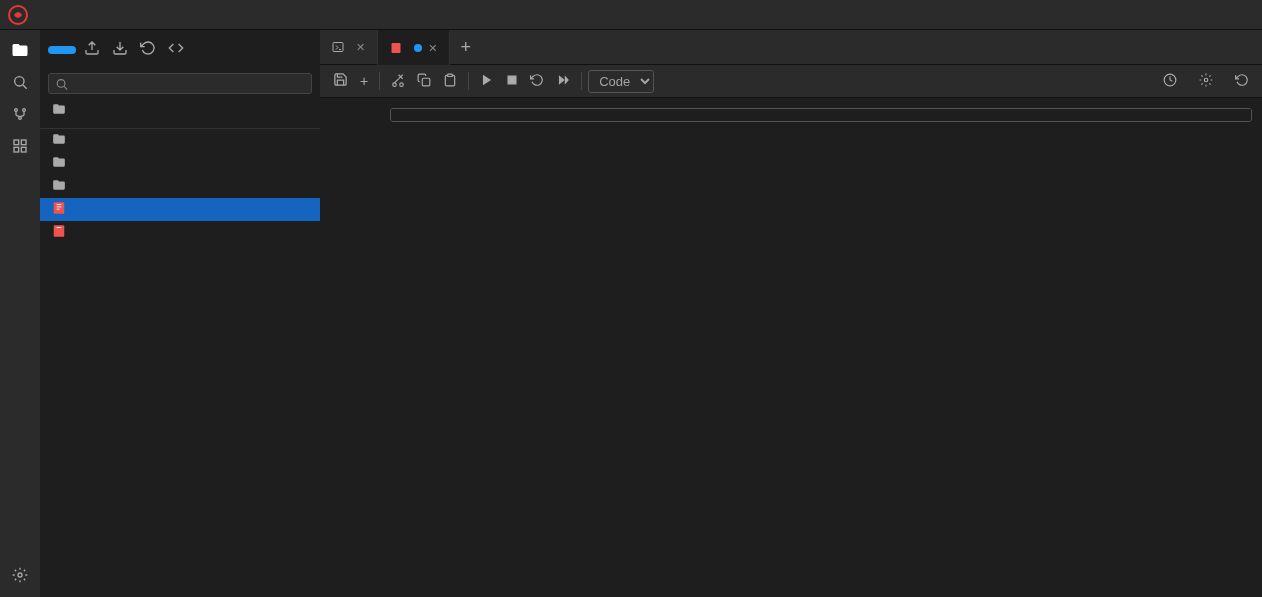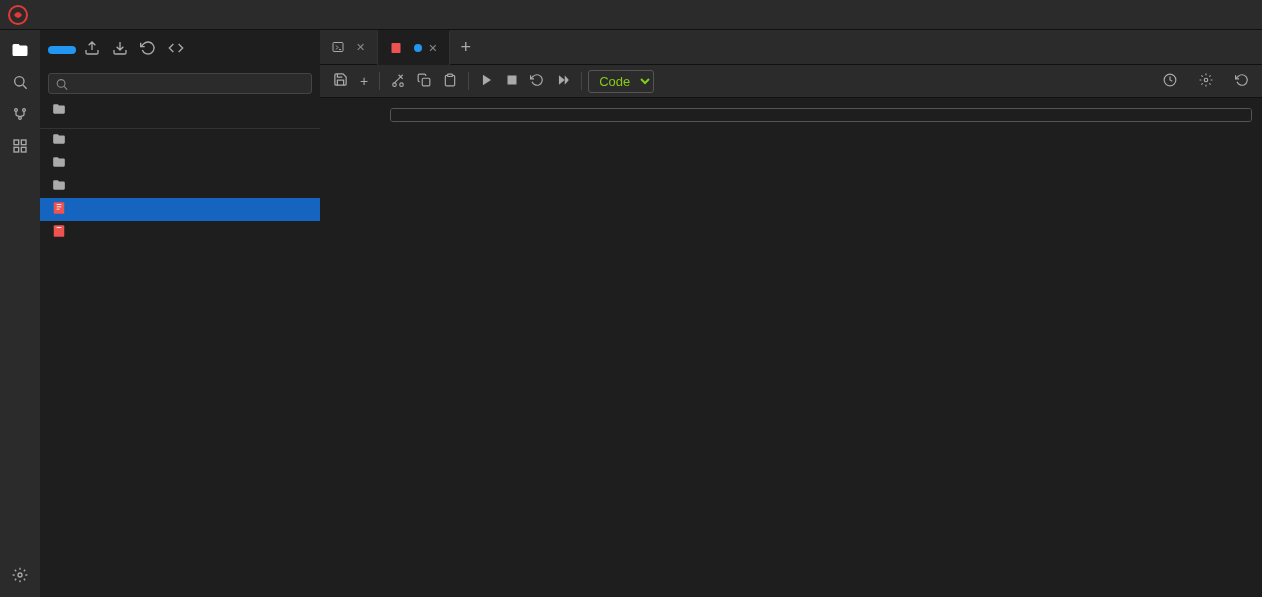--- a/index.html
+++ b/index.html
@@ -53,21 +53,21 @@
     .tab.active { background: #1e1e1e; color: #fff; border-top: 2px solid transparent; }
     .tab-close { color: #888; font-size: 11px; cursor: pointer; }
     .tab-add { padding: 0 10px; color: #aaa; font-size: 18px; cursor: pointer; }
     .tab-dot { width: 8px; height: 8px; border-radius: 50%; background: #aaa; }
     .tab.active .tab-dot { background: #2196F3; }
 
     
     .notebook-toolbar { display: flex; align-items: center; padding: 4px 8px; background: #2b2b2b; border-bottom: 1px solid #111; gap: 2px; }
     .nb-btn { background: none; border: none; color: #aaa; cursor: pointer; padding: 3px 5px; border-radius: 3px; font-size: 14px; }
     .nb-separator { width: 1px; background: #444; height: 18px; margin: 0 4px; }
-    .nb-select { background: #2b2b2b; border: 1px solid #555; color: #84cc16; padding: 2px 6px; border-radius: 3px; font-size: 13px; cursor: pointer; }
+    .nb-select { background: #2b2b2b; border: 1px solid #555; color: #a3a3a3; padding: 2px 6px; border-radius: 3px; font-size: 13px; cursor: pointer; }
     .nb-right { margin-left: auto; display: flex; align-items: center; gap: 6px; }
 
     
     .cell-area { flex: 1; overflow-y: auto; padding: 10px 0; background: #1e1e1e; }
 
     
     .cell { display: flex; margin: 0 10px 8px; }
     .cell-gutter { width: 60px; text-align: right; padding-right: 8px; color: #888; font-size: 12px; font-family: monospace; padding-top: 6px; flex-shrink: 0; }
     .cell-content { flex: 1; border: 1px solid #444; border-radius: 3px; overflow: hidden; }
     .cell-output { background: #1e1e1e; padding: 8px 10px; font-family: 'Courier New', monospace; font-size: 12.5px; }

